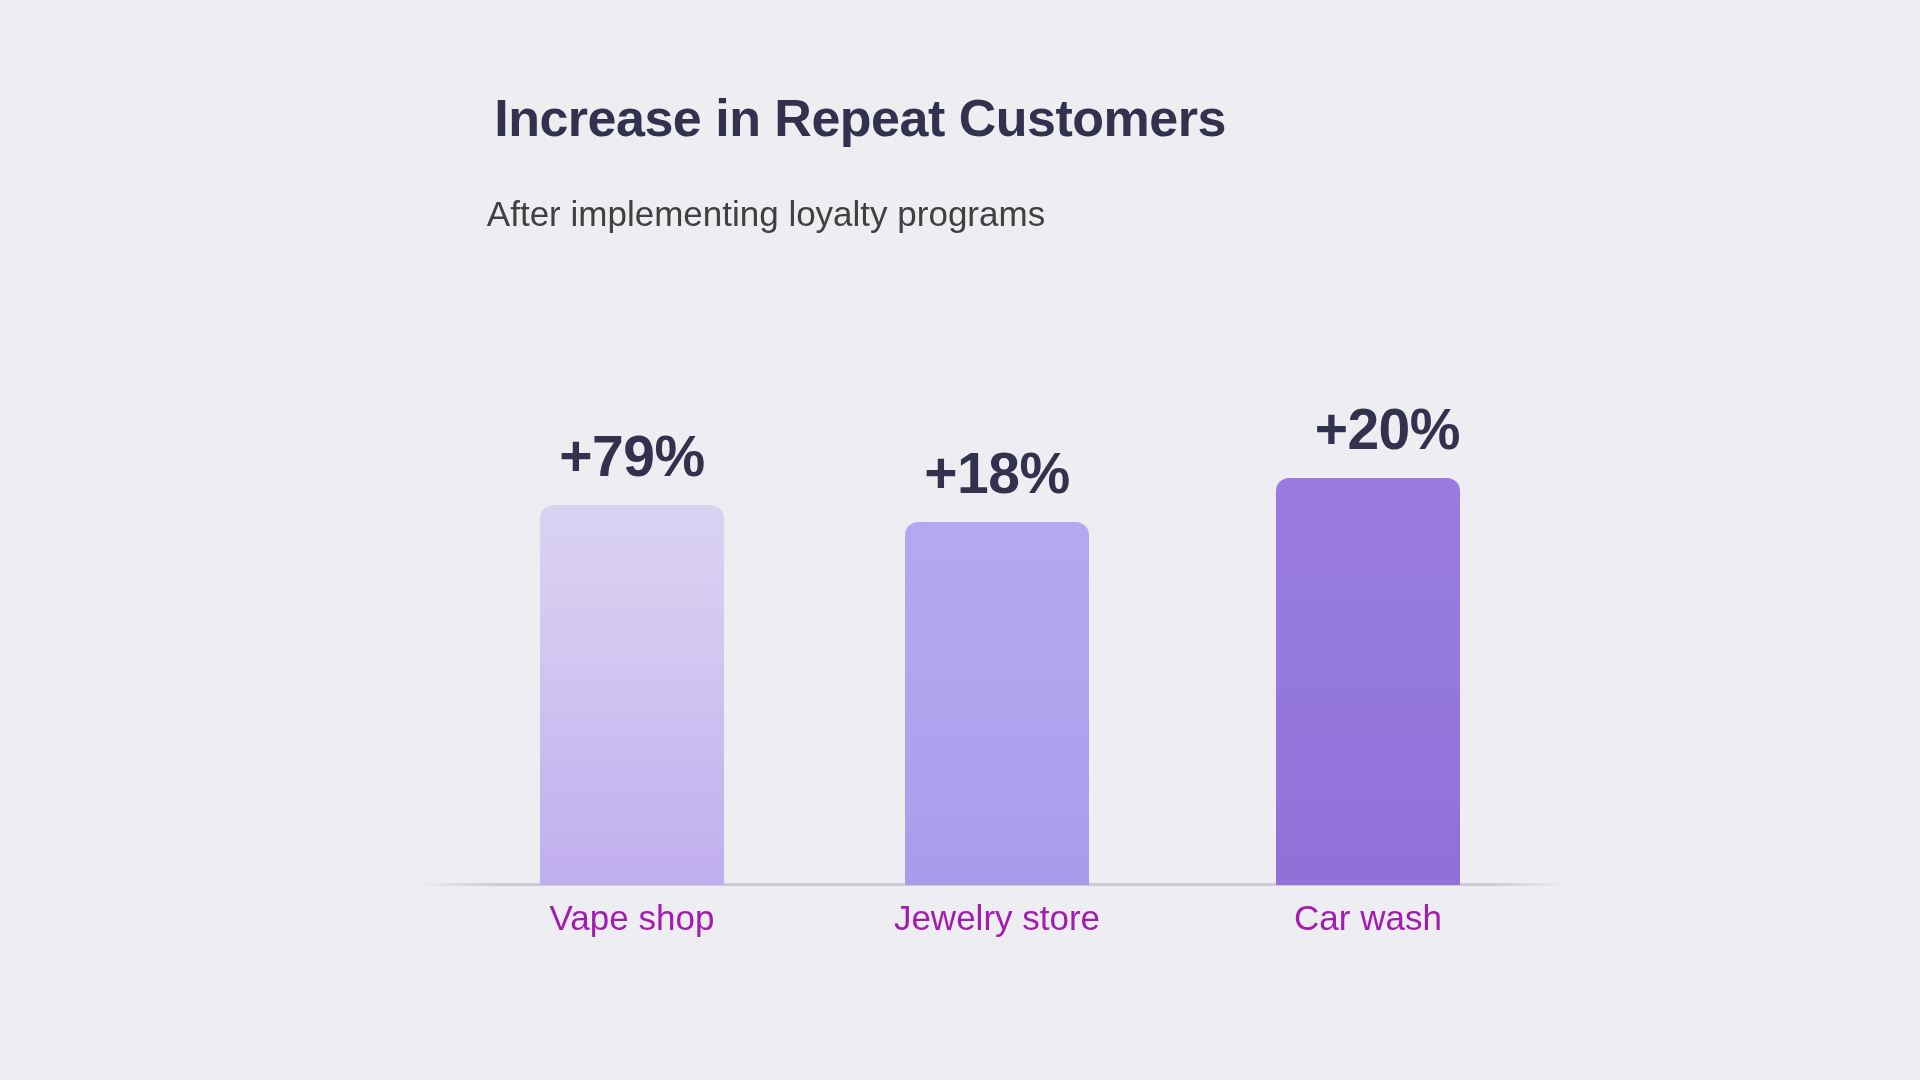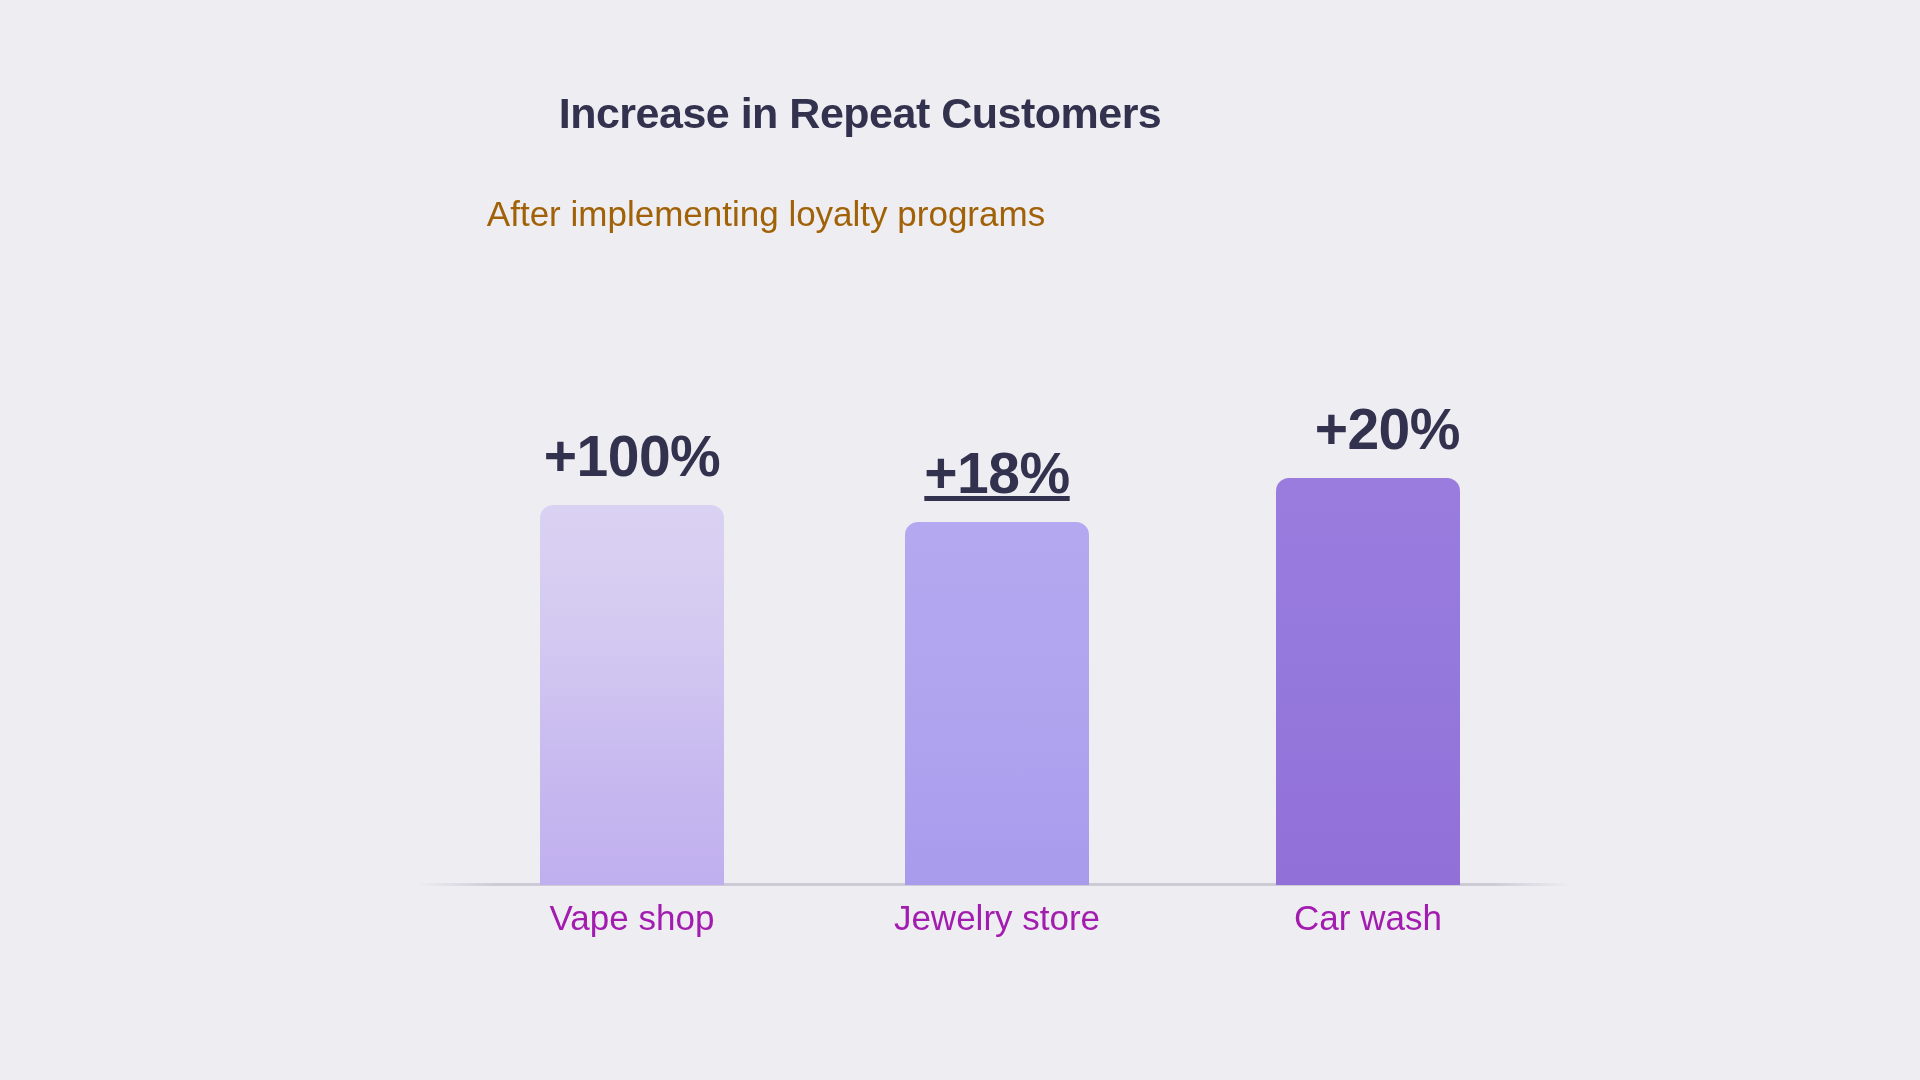--- a/index.html
+++ b/index.html
@@ -31,39 +31,39 @@
     width: 1920px;
     text-align: center;
   }
   .chart-title {
     margin: 0;
     padding: 0;
     position: absolute;
     left: 0;
     top: 92px;
     width: 1720px;
-    font-size: 43px;
+    font-size: 52px;
     font-weight: 600;
     letter-spacing: -0.5px;
     line-height: 1.0;
     color: #32324f;
     white-space: nowrap;
   }
   .chart-subtitle {
     margin: 0;
     padding: 0;
     position: absolute;
     left: 0;
     top: 196px;
     width: 1532px;
     font-size: 35px;
     font-weight: 400;
     letter-spacing: 0px;
     line-height: 1.0;
-    color: #a16207;
+    color: #404040;
     white-space: nowrap;
   }
 
   
   .plot {
     position: absolute;
     left: 418px;
     top: 300px;
     width: 1152px;
     height: 600px;
@@ -138,26 +138,26 @@
   <div class="header">
     <h1 class="chart-title">Increase in Repeat Customers</h1>
     <p class="chart-subtitle">After implementing loyalty programs</p>
   </div>
 
   <div class="plot">
 
     <div class="axis-line"></div>
 
     <div class="bar-group" style="left:122px;">
-      <div class="bar-value" style="bottom:400px;">+100%</div>
+      <div class="bar-value" style="bottom:400px;">+79%</div>
       <div class="bar" style="height:380px;background:linear-gradient(to bottom,#dad2f2 0%,#d3c9f1 35%,#c7b8ef 72%,#c0afee 100%);"></div>
     </div>
 
     <div class="bar-group" style="left:487px;">
-      <div class="bar-value" style="bottom:383px;text-decoration:underline;">+18%</div>
+      <div class="bar-value" style="bottom:383px;">+18%</div>
       <div class="bar" style="height:363px;background:linear-gradient(to bottom,#b4a8f0 0%,#b0a4ef 50%,#a99bec 100%);"></div>
     </div>
 
     <div class="bar-group" style="left:858px;">
       <div class="bar-value" style="bottom:427px;text-align:right;">+20%</div>
       <div class="bar" style="height:407px;background:linear-gradient(to bottom,#9a7cdf 0%,#9578dc 50%,#9170d8 100%);"></div>
     </div>
 
   </div>
 

